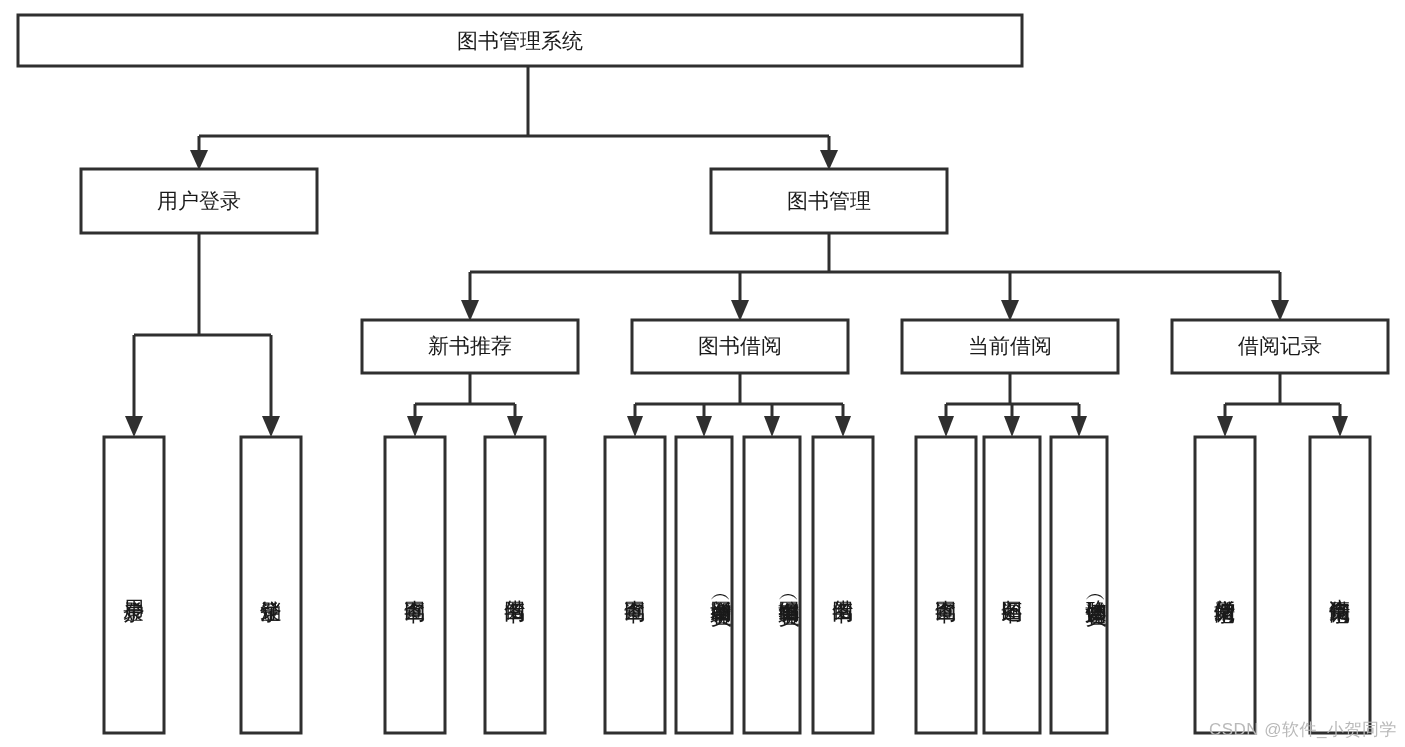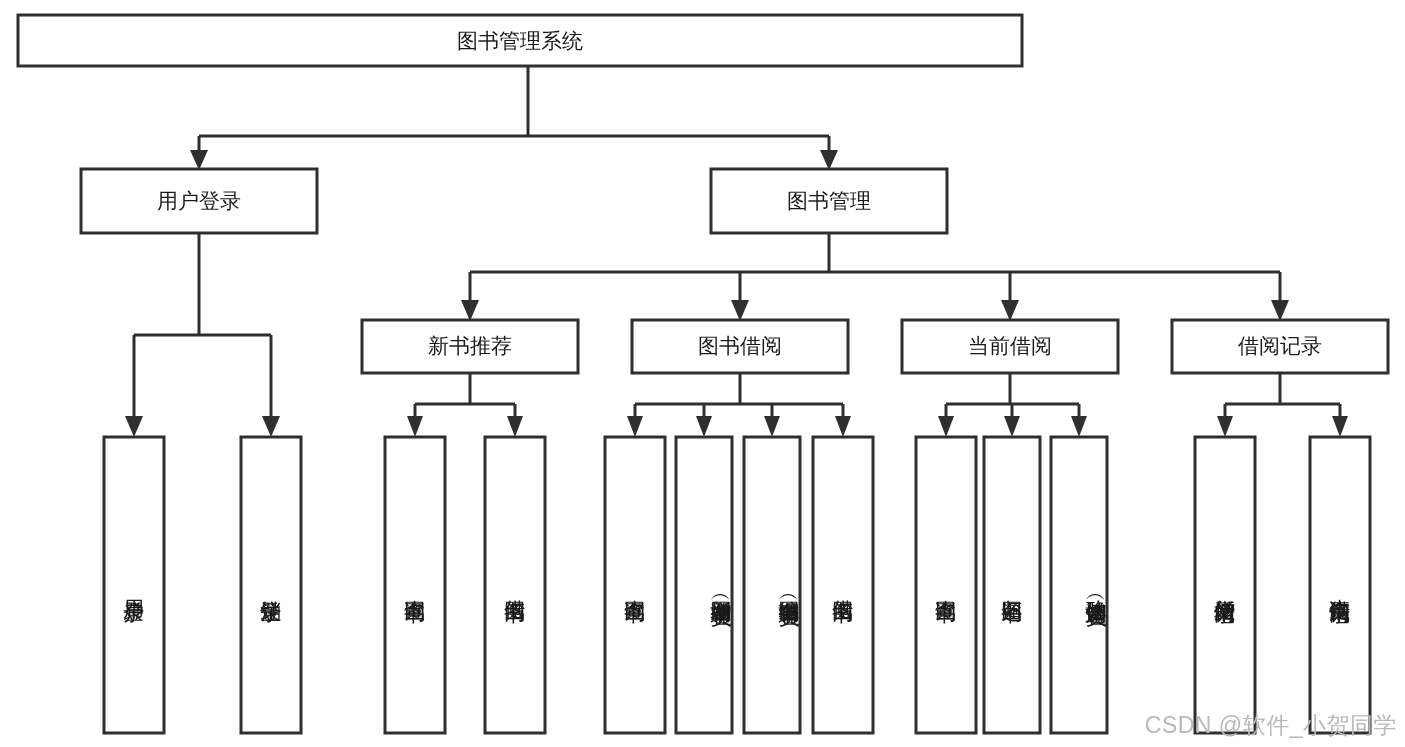--- a/index.html
+++ b/index.html
@@ -68,21 +68,21 @@
   .vlabel.top {
     display: flex;
     align-items: flex-start;
     justify-content: center;
   }
   #watermark {
     position: absolute;
     right: 8px;
     bottom: 6px;
     font-family: "Liberation Sans", "DejaVu Sans", sans-serif;
-    font-size: 23px;
+    font-size: 17px;
     color: #b9b9b9;
     letter-spacing: 0.5px;
     user-select: none;
     pointer-events: none;
   }
 </style>
 </head>
 <body>
 
 <div id="diagram-root">

